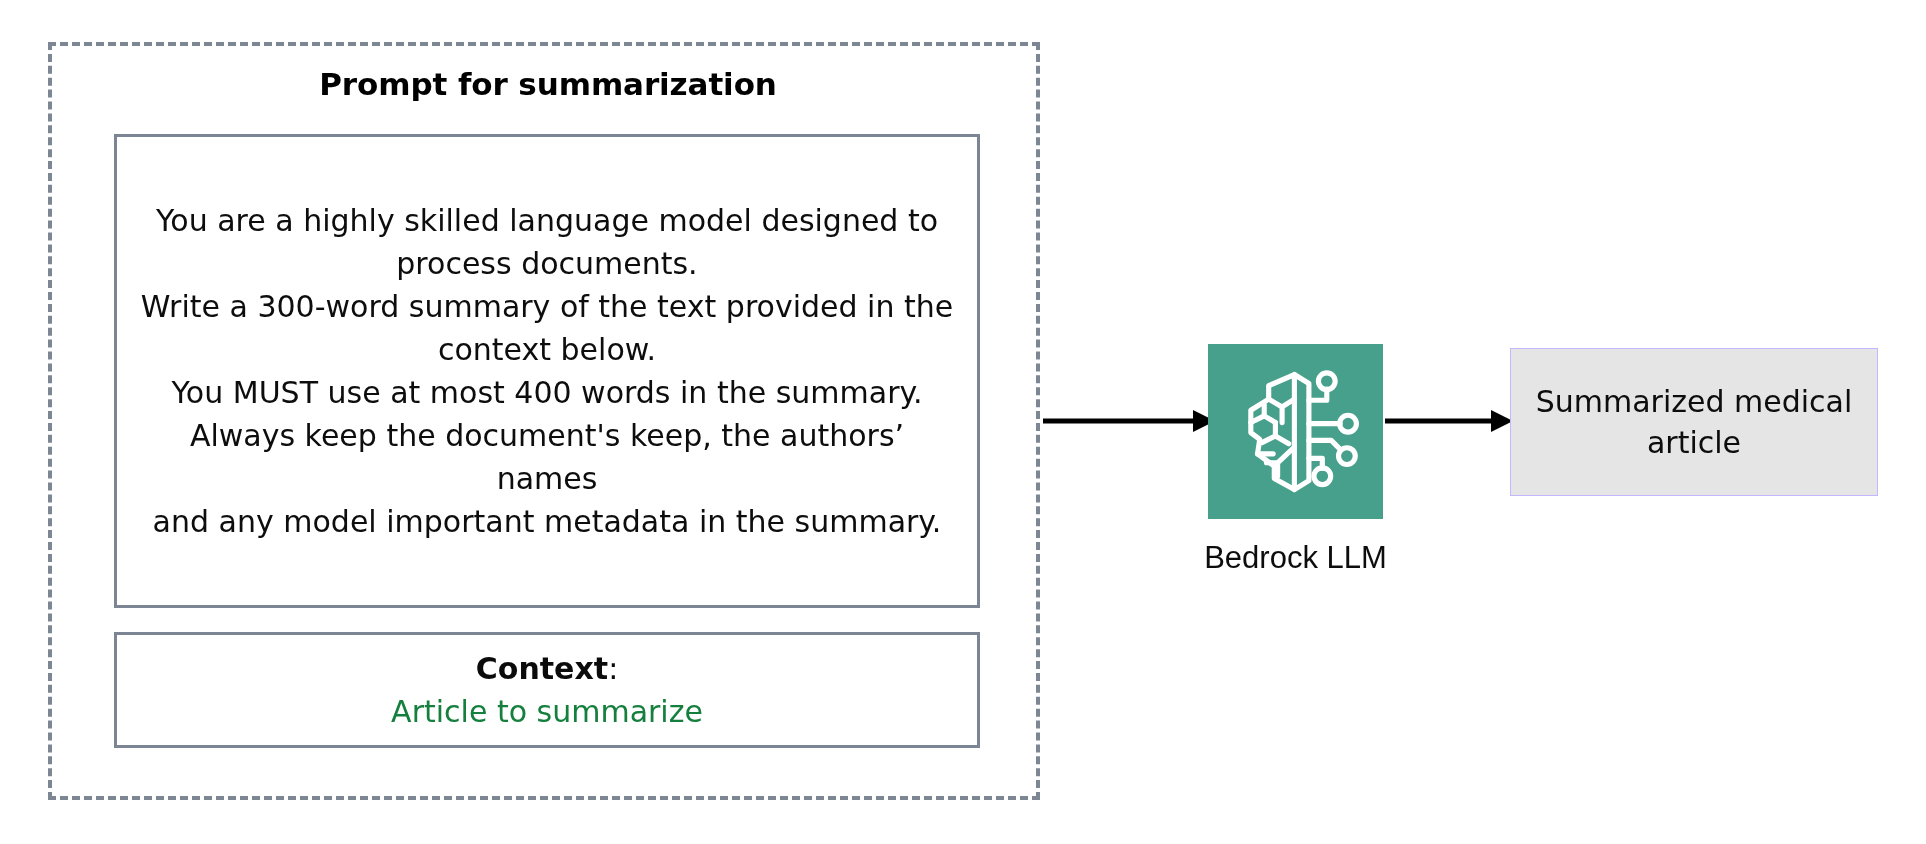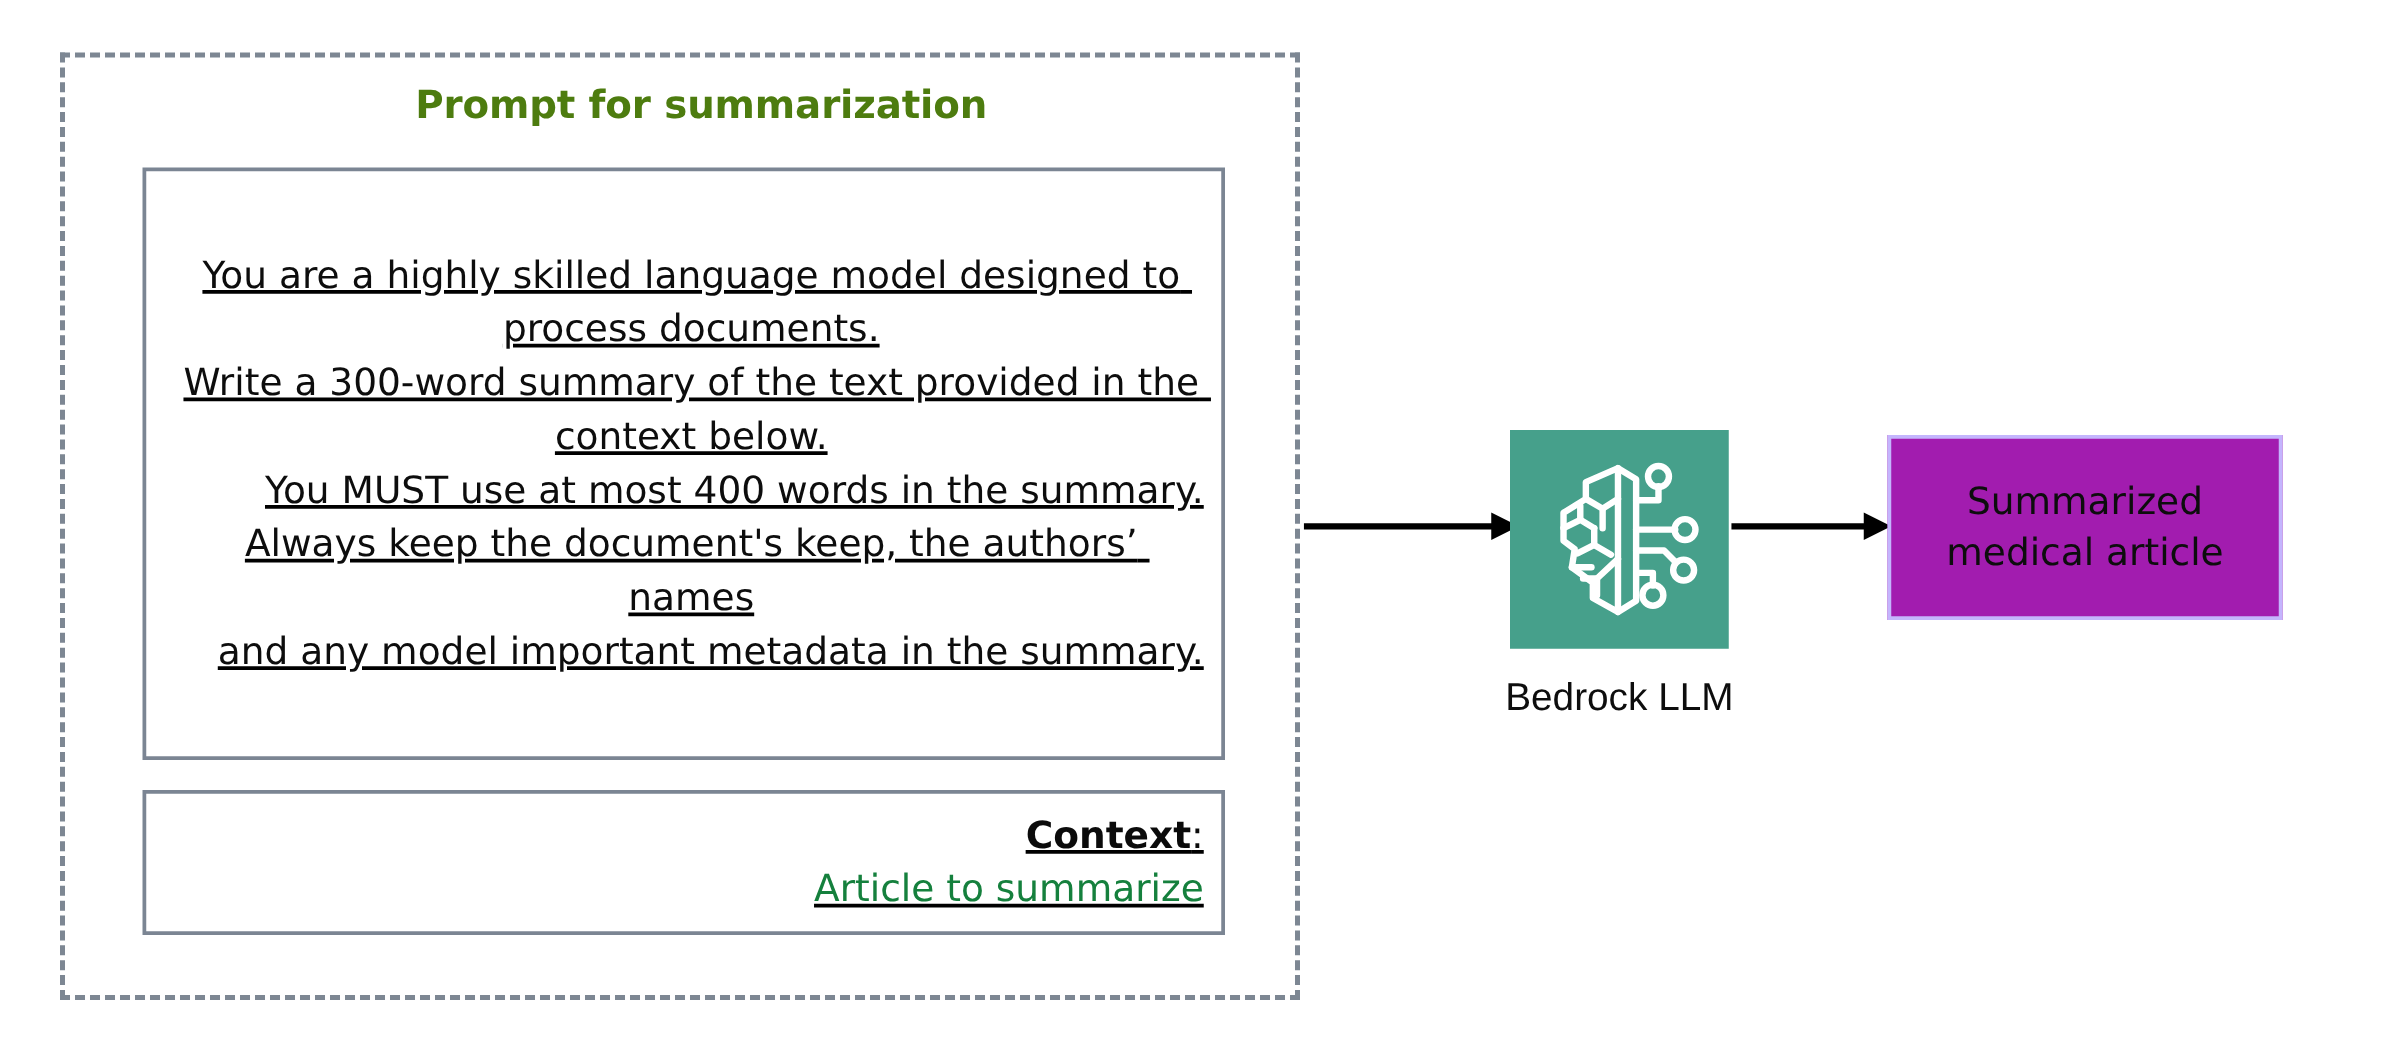--- a/index.html
+++ b/index.html
@@ -31,43 +31,42 @@
     top: 42px;
     width: 992px;
     height: 758px;
     box-sizing: border-box;
     border: 4px dashed #7d8793;
     background: #ffffff;
   }
 
   .prompt-title {
     position: absolute;
-    left: 17px;
+    left: 4px;
     top: 20px;
     width: 100%;
     text-align: center;
     font-size: 31px;
     font-weight: bold;
     letter-spacing: -0.1px;
-    color: #4d7c0f;
+    color: #000000;
     font-family: "DejaVu Sans", sans-serif;
   }
 
   
   .inner-box {
     position: absolute;
     box-sizing: border-box;
     border: 3px solid #7b8593;
     background: #ffffff;
     display: flex;
     flex-direction: column;
-    align-items: flex-end;
+    align-items: center;
     justify-content: center;
     text-align: center;
-    text-decoration: underline;
   }
 
   .instructions-box {
     left: 62px;
     top: 88px;
     width: 866px;
     height: 474px;
     padding: 10px 14px;
   }
 
@@ -143,25 +142,25 @@
     font-size: 31px;
     color: #0d0d0d;
     font-family: "Liberation Sans", sans-serif;
   }
 
   
   .output-box {
     position: absolute;
     left: 1510px;
     top: 348px;
-    width: 316px;
+    width: 368px;
     height: 148px;
     box-sizing: border-box;
-    border: 3px solid #c4b5fd;
-    background: #a21caf;
+    border: 1px solid #c4b5fd;
+    background: #e5e5e5;
     display: flex;
     align-items: center;
     justify-content: center;
     text-align: center;
   }
   .output-box .txt {
     font-size: 30px;
     line-height: 41px;
     color: #0d0d0d;
     padding: 0 12px;

